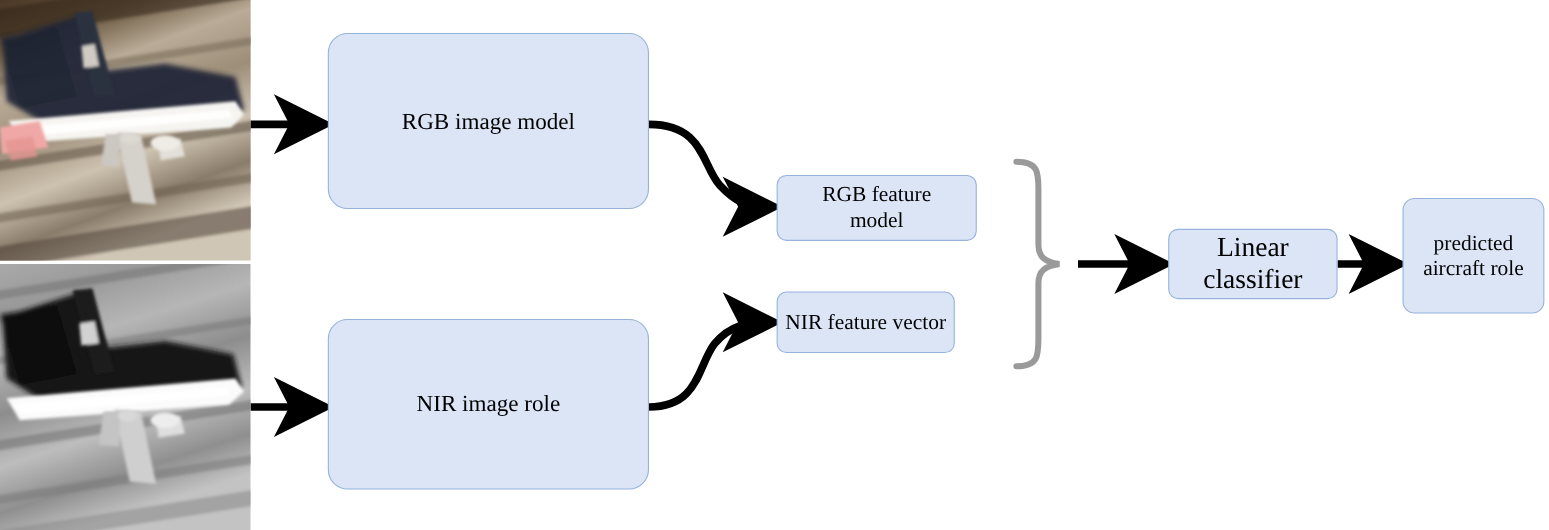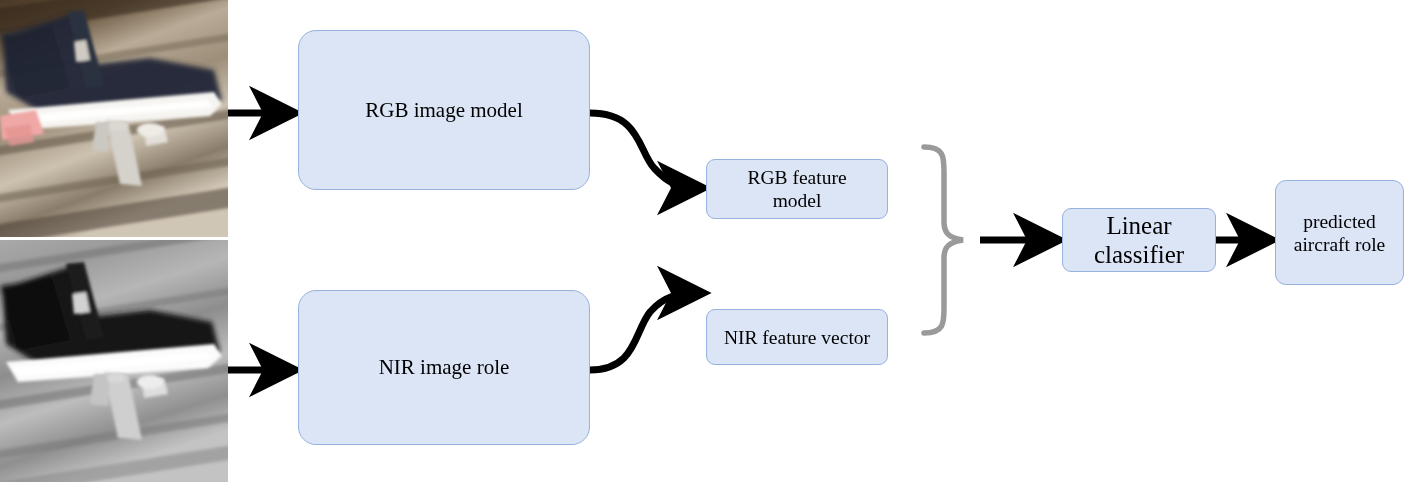--- a/index.html
+++ b/index.html
@@ -43,21 +43,21 @@
     text-align: center;
     color: #000000;
     line-height: 1.18;
     padding: 2px 2px;
     white-space: pre-line;
   }
 
   #node-rgb-model  { left: 298px;  top: 30px;  width: 292px; height: 160px; font-size: 21px; border-radius: 18px; }
   #node-nir-model  { left: 298px;  top: 290px; width: 292px; height: 155px; font-size: 21px; border-radius: 18px; }
   #node-rgb-feat   { left: 706px;  top: 159px; width: 182px; height: 60px;  font-size: 19.5px; border-radius: 9px; }
-  #node-nir-feat   { left: 706px;  top: 265px; width: 182px; height: 56px;  font-size: 19.5px; border-radius: 9px; margin-top: 44px; }
+  #node-nir-feat   { left: 706px;  top: 265px; width: 162px; height: 56px;  font-size: 19.5px; border-radius: 9px; }
   #node-classifier { left: 1062px; top: 208px; width: 154px; height: 64px;  font-size: 25px; border-radius: 9px; }
   #node-output     { left: 1275px; top: 180px; width: 129px; height: 105px; font-size: 19.5px; border-radius: 11px; }
 
   
   #edges {
     position: absolute;
     left: 0; top: 0;
     width: 1408px;
     height: 482px;
     pointer-events: none;

